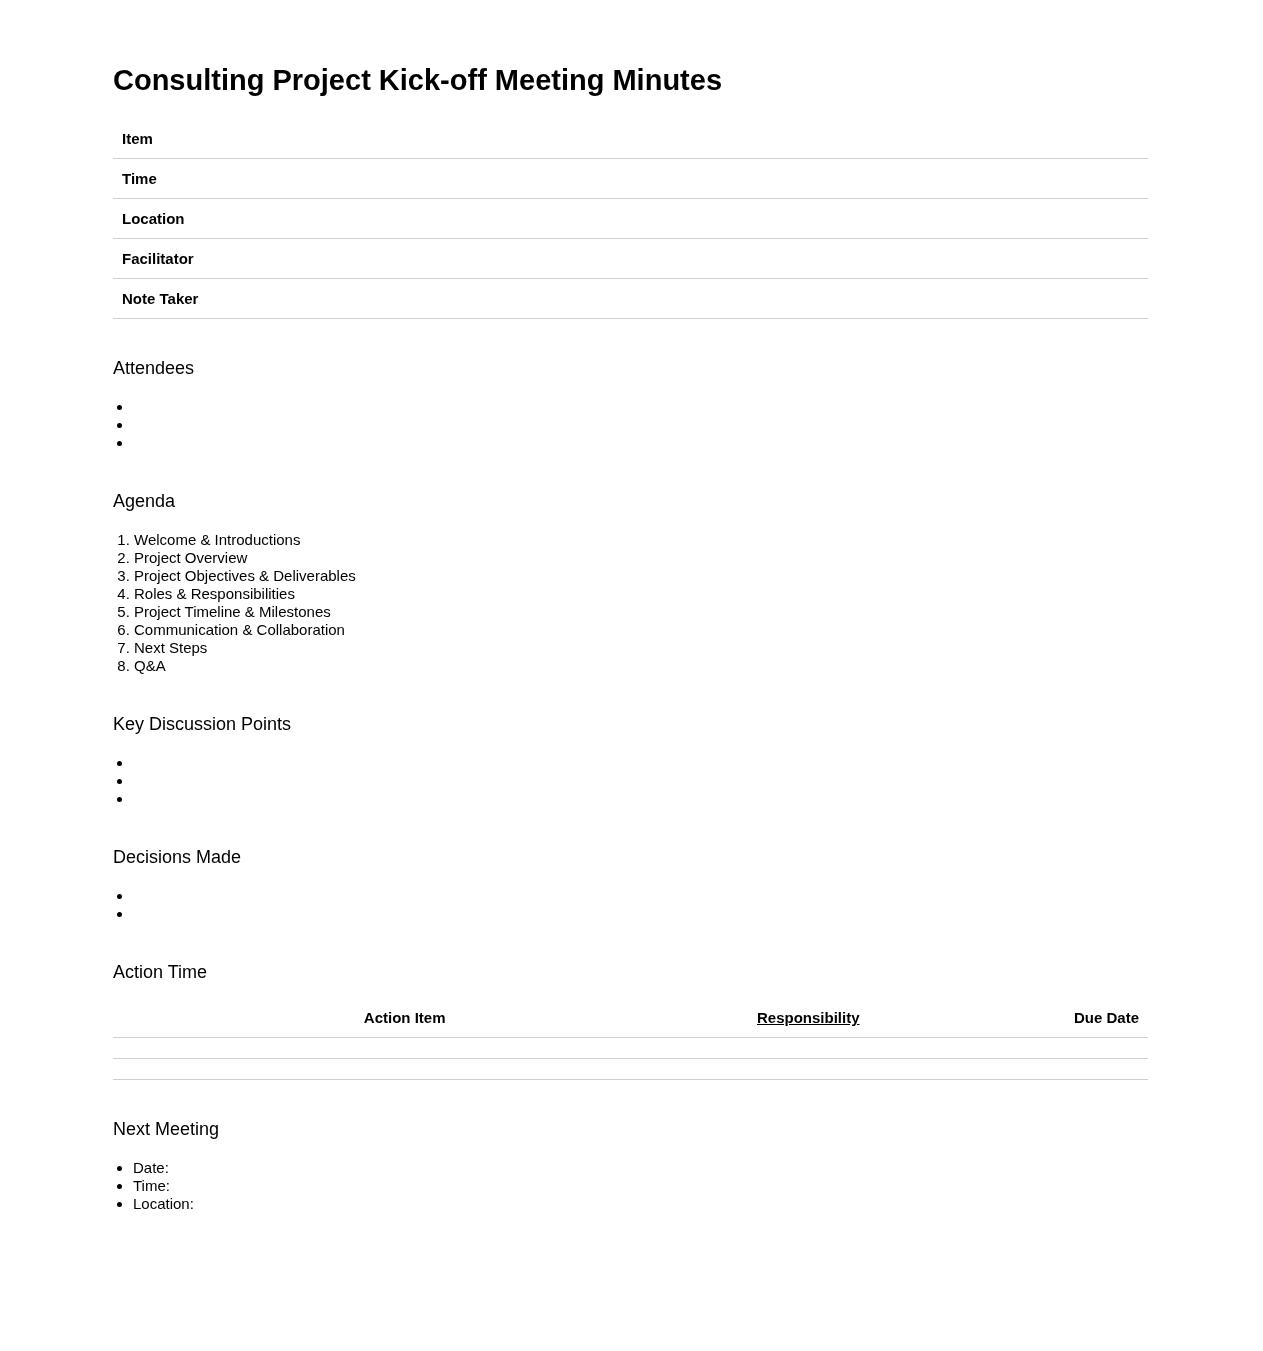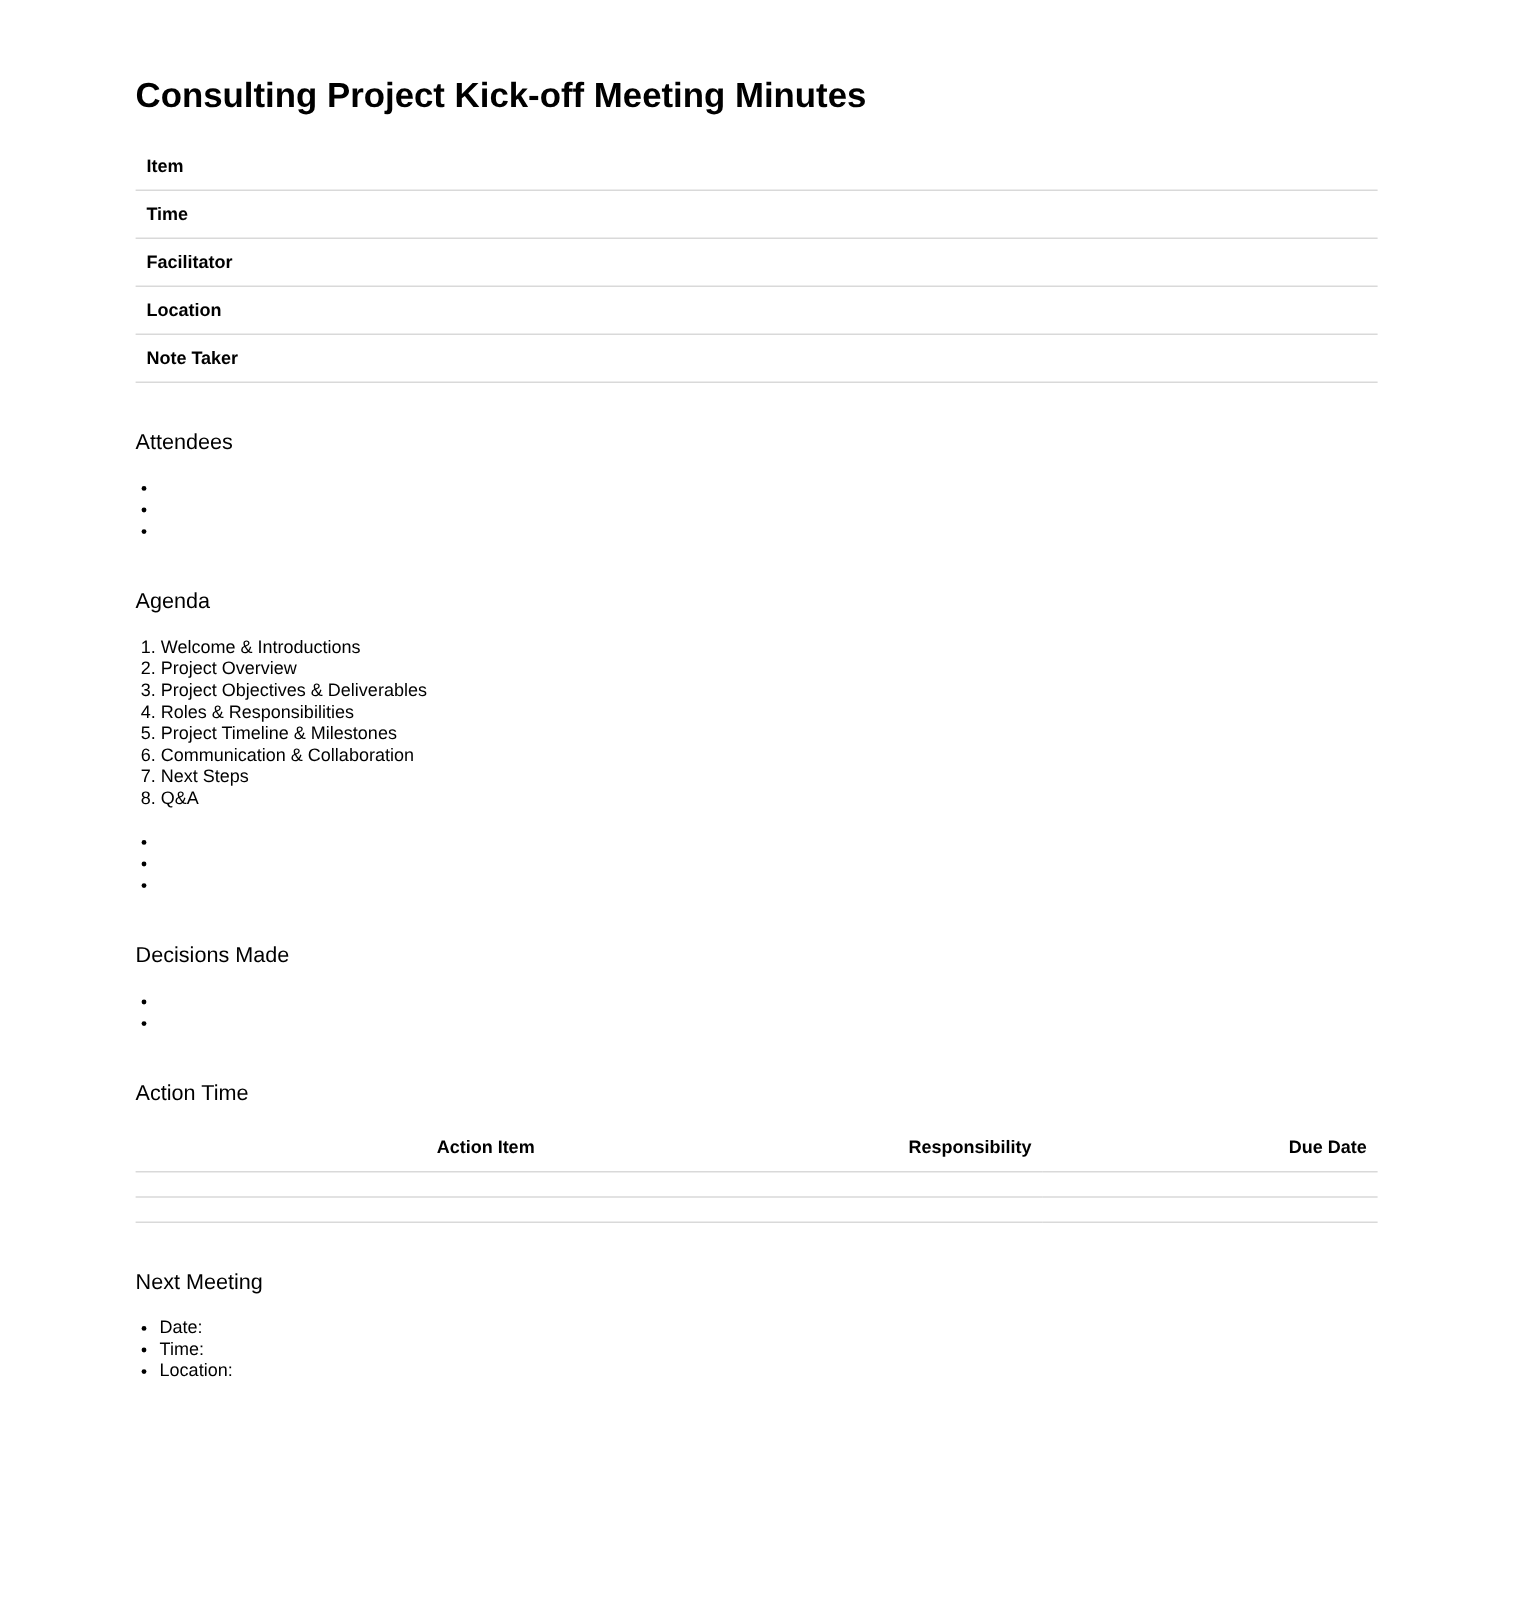--- a/index.html
+++ b/index.html
@@ -69,46 +69,46 @@
     line-height: 19px;
     padding: 10px 9px;
     border-bottom: 1px solid #d0d0d0;
   }
   .action-table td {
     padding: 10px 9px;
     font-size: 15px;
     border-bottom: 1px solid #d0d0d0;
   }
   .col-action { width: 33%; }
-  .col-resp   { width: 40%; }
+  .col-resp   { width: 40%; text-decoration: underline; }
   .col-due    { width: 27%; }
 </style>
 </head>
 <body>
 
 <div class="page">
 
   <h1>Consulting Project Kick-off Meeting Minutes</h1>
 
   <table class="meta-table">
     <tbody>
       <tr>
         <td class="label-cell">Item</td>
         <td></td>
       </tr>
       <tr>
         <td class="label-cell">Time</td>
         <td></td>
       </tr>
       <tr>
-        <td class="label-cell">Facilitator</td>
+        <td class="label-cell">Location</td>
         <td></td>
       </tr>
       <tr>
-        <td class="label-cell">Location</td>
+        <td class="label-cell">Facilitator</td>
         <td></td>
       </tr>
       <tr>
         <td class="label-cell">Note Taker</td>
         <td></td>
       </tr>
     </tbody>
   </table>
 
   <h2>Attendees</h2>
@@ -123,20 +123,21 @@
     <li>Welcome &amp; Introductions</li>
     <li>Project Overview</li>
     <li>Project Objectives &amp; Deliverables</li>
     <li>Roles &amp; Responsibilities</li>
     <li>Project Timeline &amp; Milestones</li>
     <li>Communication &amp; Collaboration</li>
     <li>Next Steps</li>
     <li>Q&amp;A</li>
   </ol>
 
+  <h2>Key Discussion Points</h2>
   <ul>
     <li></li>
     <li></li>
     <li></li>
   </ul>
 
   <h2>Decisions Made</h2>
   <ul>
     <li></li>
     <li></li>

